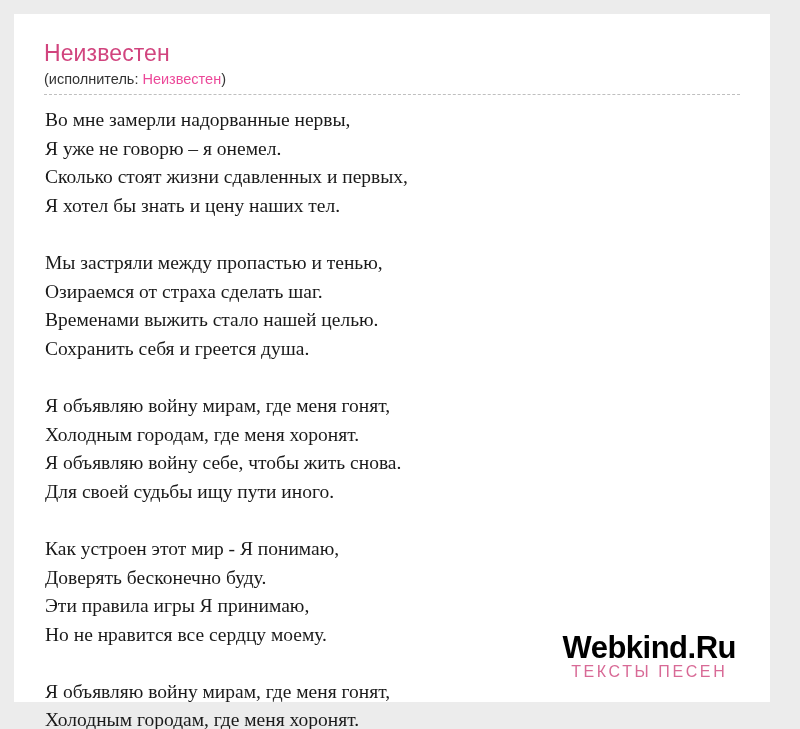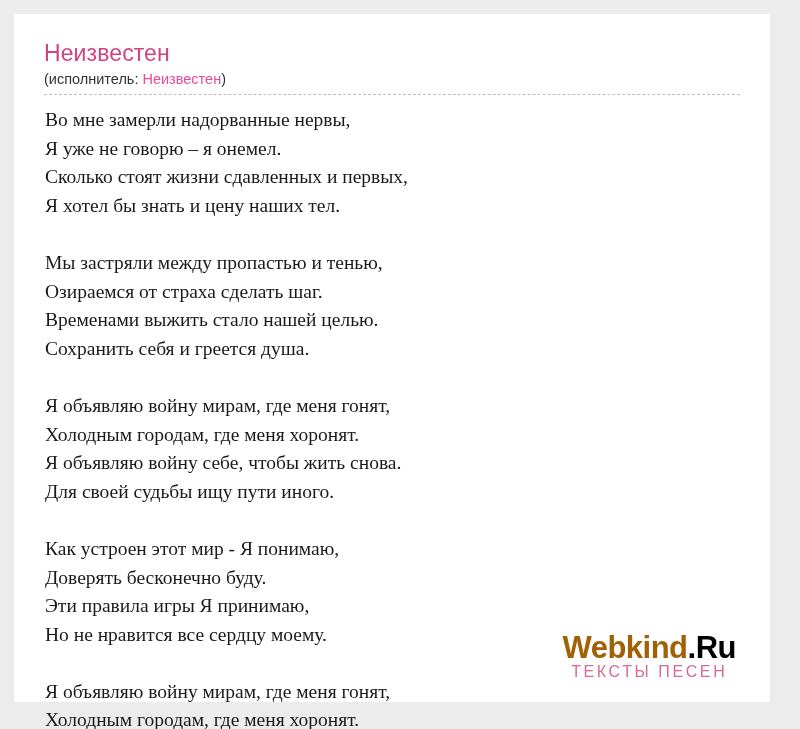--- a/index.html
+++ b/index.html
@@ -57,21 +57,21 @@
     position: absolute;
     right: 34px;
     bottom: 22px;
     text-align: center;
     line-height: 1;
   }
   .logo-main {
     font-family: "Liberation Sans", sans-serif;
     font-size: 31px;
     font-weight: bold;
-    color: #a16207;
+    color: #000000;
     letter-spacing: -0.5px;
   }
   .logo-suffix {
     font-family: "Liberation Sans", sans-serif;
     font-size: 31px;
     font-weight: bold;
     color: #000000;
     letter-spacing: -0.5px;
   }
   .logo-tagline {

